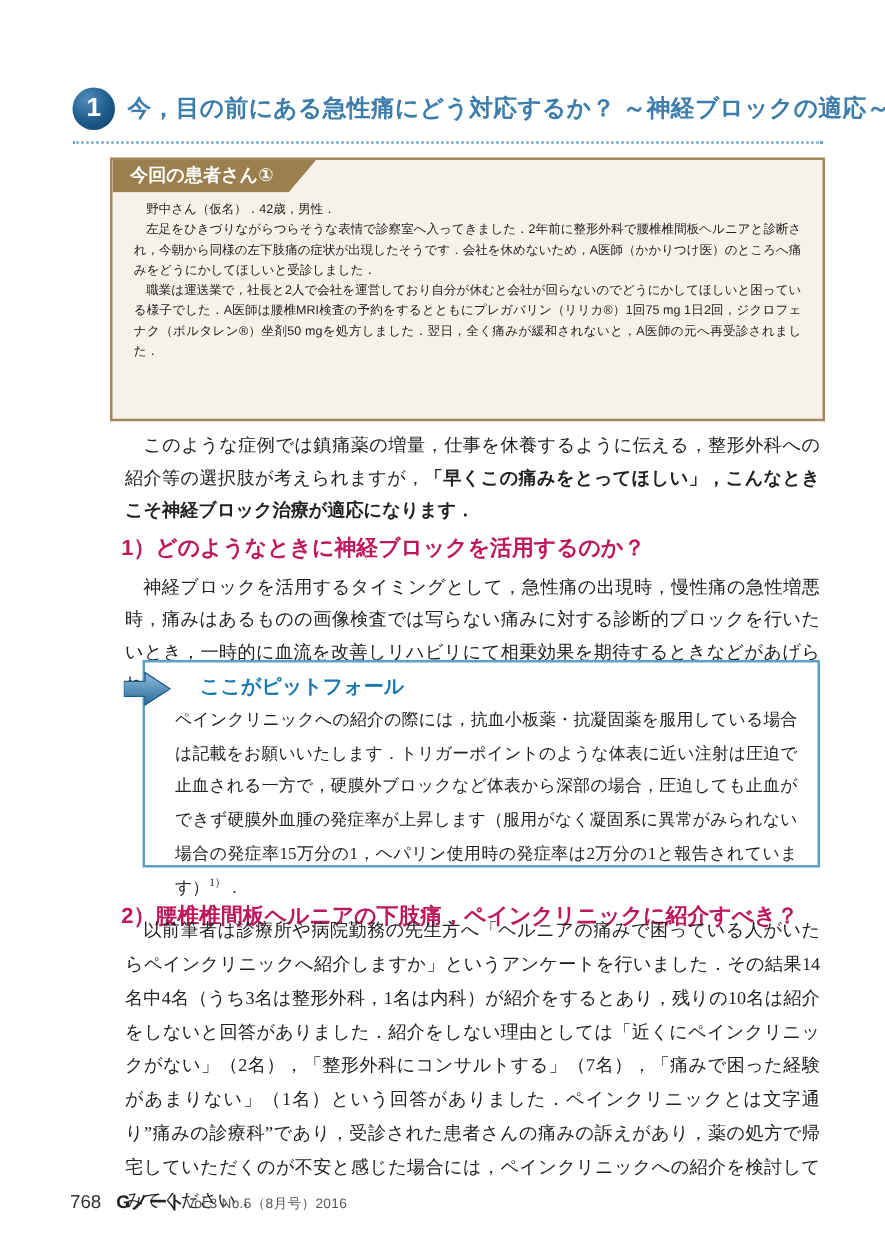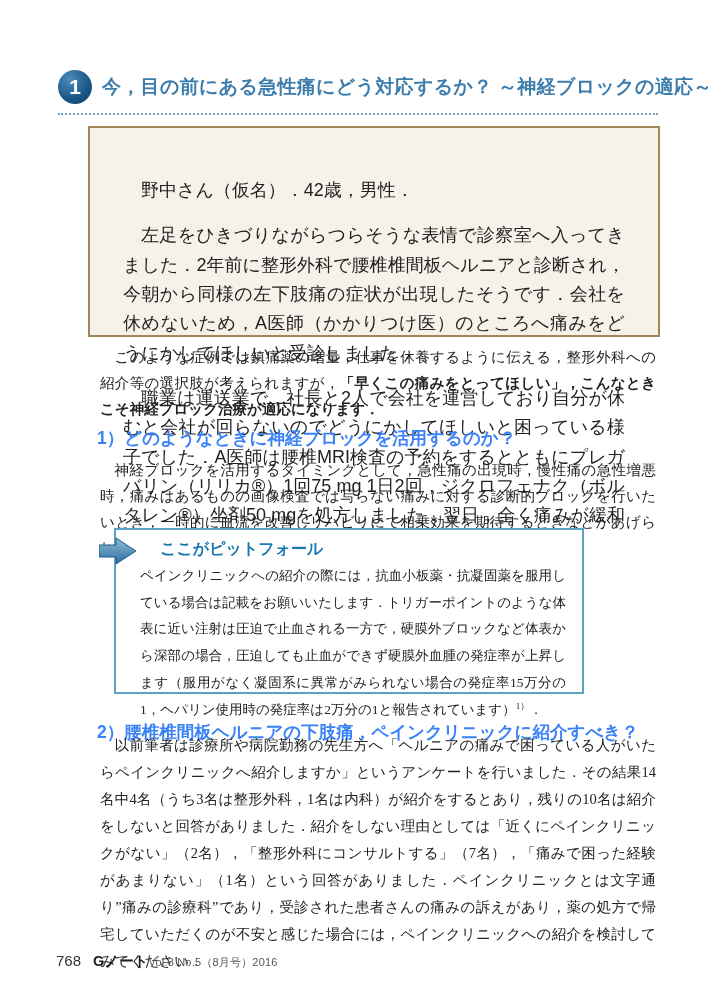--- a/index.html
+++ b/index.html
@@ -43,48 +43,48 @@
     border:2px solid var(--box-border);background:var(--box-bg);
   }
   .patient-tab{
     position:absolute;top:0;left:0;height:26px;line-height:26px;
     padding:0 34px 0 14px;background:var(--box-brown);color:#fff;
     font-weight:bold;font-size:14.5px;
     clip-path:polygon(0 0,100% 0,calc(100% - 22px) 100%,0 100%);
   }
   .patient-body{position:absolute;top:32px;left:0;right:0;}
   .pbody{
-    margin:16px;padding:0 17px;font-size:18px;line-height:1.63;
+    margin:0;padding:0 17px;font-size:10px;line-height:1.63;
     text-indent:1em;text-align:justify;color:var(--text-dark);
   }
 
   
   .lead{
     position:absolute;left:100px;top:344px;width:556px;margin:0;
     font-size:14.5px;line-height:1.8;text-indent:1em;text-align:justify;
   }
   .lead-bold{font-family:"Liberation Sans","DejaVu Sans",sans-serif;font-weight:bold;}
 
   
   .sec-head{
     position:absolute;left:97px;margin:0;font-size:17.5px;font-weight:bold;
-    color:#3b82f6;white-space:nowrap;
+    color:#be185d;white-space:nowrap;
   }
   .sec-head.h1{top:426px;}
   .sec-head.h2{top:700px;margin-top:20px;}
   .sec-body{
     position:absolute;left:100px;width:556px;margin:0;
     font-size:14.5px;line-height:1.8;text-indent:1em;text-align:justify;
   }
   .sec-body.b1{top:457px;}
   .sec-body.b2{top:732px;line-height:1.86;}
 
   
   .pitfall{
-    position:absolute;left:114px;top:528px;width:470px;height:166px;
+    position:absolute;left:114px;top:528px;width:542px;height:166px;
     border:2px solid var(--pitfall-border);background:#fff;
   }
   .pitfall-head{
     margin:9px 0 3px 44px;color:var(--pitfall-blue);
     font-weight:bold;font-size:16px;
   }
   .pitfall-arrow{position:absolute;left:-17px;top:7px;width:40px;height:28px;}
   .pitfall-body{
     margin:0 16px 0 24px;font-size:13.5px;line-height:1.98;text-align:justify;
   }
@@ -102,20 +102,21 @@
 <body>
 
 <div class="page">
 
   <header class="title-block">
     <span class="num-circle">1</span>
     <h1 class="title-text">今，目の前にある急性痛にどう対応するか？ ～神経ブロックの適応～</h1>
   </header>
 
   <section class="patient-box">
+    <div class="patient-tab">今回の患者さん①</div>
     <div class="patient-body">
       <p class="pbody">野中さん（仮名）．42歳，男性．</p>
       <p class="pbody">左足をひきづりながらつらそうな表情で診察室へ入ってきました．2年前に整形外科で腰椎椎間板ヘルニアと診断され，今朝から同様の左下肢痛の症状が出現したそうです．会社を休めないため，A医師（かかりつけ医）のところへ痛みをどうにかしてほしいと受診しました．</p>
       <p class="pbody">職業は運送業で，社長と2人で会社を運営しており自分が休むと会社が回らないのでどうにかしてほしいと困っている様子でした．A医師は腰椎MRI検査の予約をするとともにプレガバリン（リリカ®）1回75 mg 1日2回，ジクロフェナク（ボルタレン®）坐剤50 mgを処方しました．翌日，全く痛みが緩和されないと，A医師の元へ再受診されました．</p>
     </div>
   </section>
 
   <p class="lead serif"><span>このような症例では鎮痛薬の増量，仕事を休養するように伝える，整形外科への紹介等の選択肢が考えられますが，</span><span class="lead-bold">「早くこの痛みをとってほしい」，こんなときこそ神経ブロック治療が適応になります．</span></p>
 
   <h2 class="sec-head h1">1）どのようなときに神経ブロックを活用するのか？</h2>

